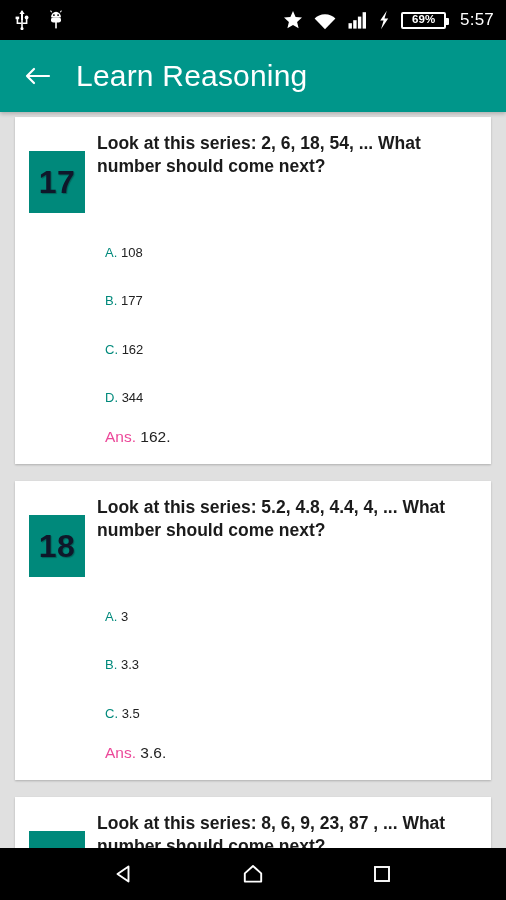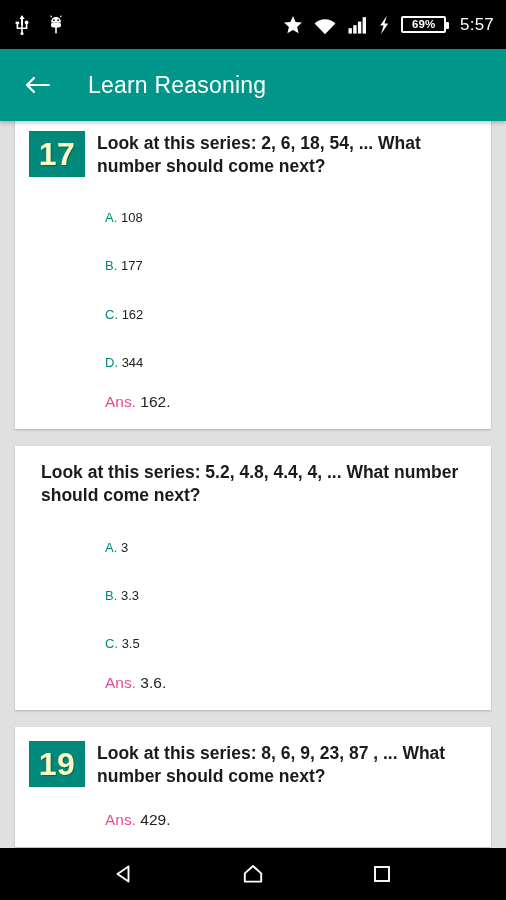--- a/index.html
+++ b/index.html
@@ -6,21 +6,21 @@
   html, body {
     width:506px; height:900px;
     background:#000;
     font-family:"Liberation Sans", sans-serif;
     overflow:hidden;
   }
   .device { position:relative; width:506px; height:900px; background:#e0e0e0; }
 
   
   .statusbar {
-    height:49px; background:#000; color:#fff;
+    height:40px; background:#000; color:#fff;
     display:flex; align-items:center; padding:0 12px 0 14px;
   }
   .sb-left { display:flex; align-items:center; gap:18px; }
   .sb-spacer { flex:1; }
   .sb-right { display:flex; align-items:center; gap:11px; }
   .sb-ico { display:block; }
   .sb-clock { font-size:17px; font-weight:400; letter-spacing:.2px; margin-left:3px; }
   .batt {
     position:relative; border:2px solid #fff; border-radius:2px;
     height:17px; min-width:45px; display:flex; align-items:center;
@@ -32,39 +32,39 @@
   }
   .batt span { font-size:11.5px; font-weight:700; line-height:1; }
 
   
   .appbar {
     height:72px; background:#00968a; display:flex; align-items:center;
     padding:0 16px; box-shadow:0 2px 4px rgba(0,0,0,.22);
     position:relative; z-index:5;
   }
   .back-btn { width:44px; height:44px; display:flex; align-items:center; justify-content:center; cursor:pointer; }
-  .appbar-title { color:#fff; font-size:23px; font-weight:400; margin-left:28px; letter-spacing:.2px; }
+  .appbar-title { color:#fff; font-size:30px; font-weight:400; margin-left:16px; letter-spacing:.2px; }
 
   
   .list {
     position:absolute; top:112px; left:0; right:0; bottom:52px;
     background:#e0e0e0; overflow:hidden; padding:0 0 0 0;
   }
   .card {
     background:#fff; margin:0 15px 17px 15px;
     box-shadow:0 1px 2px rgba(0,0,0,.22);
     padding:14px 14px 18px 14px;
   }
   .card:first-child { margin-top:5px; }
   .q-head { display:flex; align-items:flex-start; }
   .badge {
-    background:#00897b; color:#fef9c3; min-width:56px; height:46px;
+    background:#00897b; color:#0f172a; min-width:56px; height:62px;
     display:flex; align-items:center; justify-content:center;
     font-size:32px; font-weight:700; letter-spacing:.5px;
-    text-shadow:1px 1px 1px rgba(0,0,0,.28); flex:0 0 auto;
+    text-shadow:1px 1px 1px rgba(0,0,0,.28); flex:0 0 auto;margin-top:20px;
   }
   .q-text {
     margin-left:12px; font-size:17.5px; font-weight:700; color:#1b1b1b;
     line-height:1.32; padding-top:1px;
   }
   .opts { margin:14px 0 0 76px; }
   .opt { font-size:13px; line-height:1.33; color:#222;margin-top:31px; }
   .opt .lt { color:#00897b; }
   .ans { margin:22px 0 0 76px; font-size:15.5px; color:#222; }
   .ans .lt { color:#ec4899; }
@@ -164,20 +164,21 @@
         </div>
       </div>
       <div class="ans">
         <span class="lt">Ans.</span>
         <span>162.</span>
       </div>
     </div>
 
     <div class="card">
       <div class="q-head">
+        <div class="badge">18</div>
         <div class="q-text">Look at this series: 5.2, 4.8, 4.4, 4, ... What number should come next?</div>
       </div>
       <div class="opts">
         <div class="opt">
           <span class="lt">A.</span>
           <span>3</span>
         </div>
         <div class="opt">
           <span class="lt">B.</span>
           <span>3.3</span>

